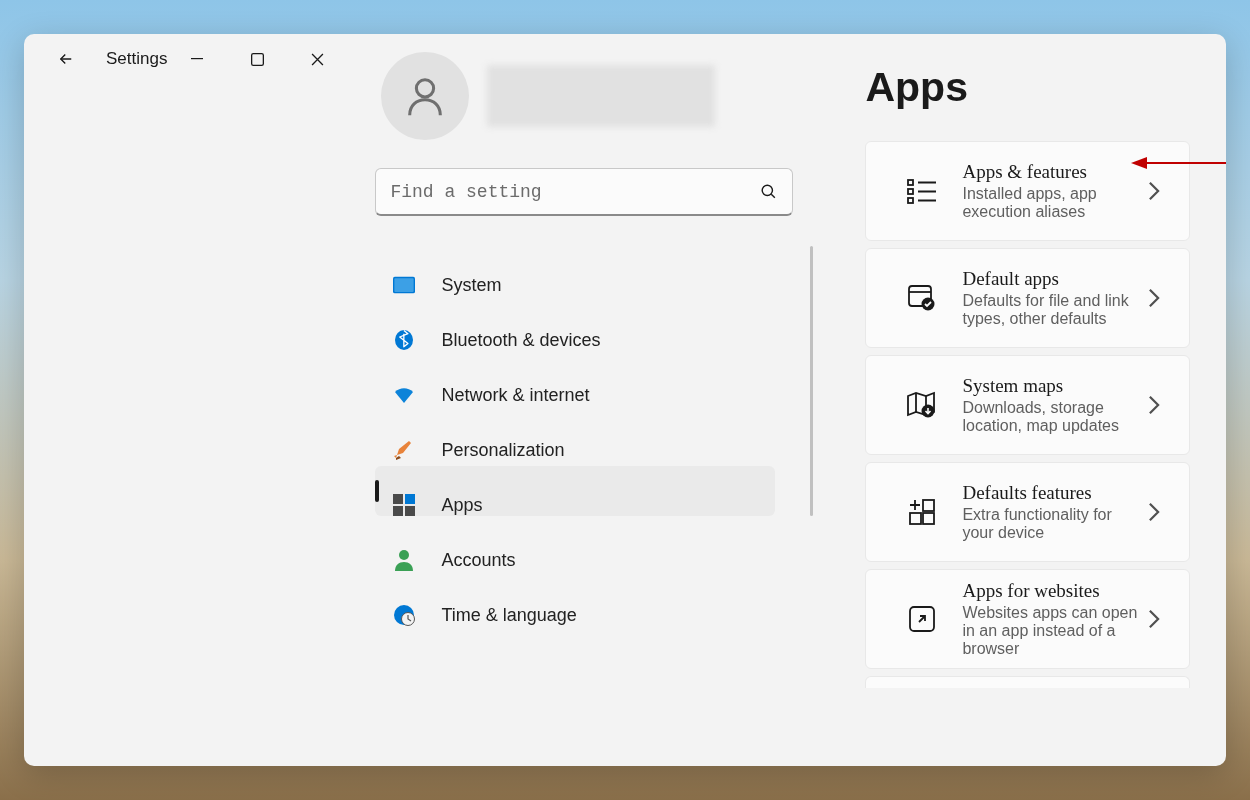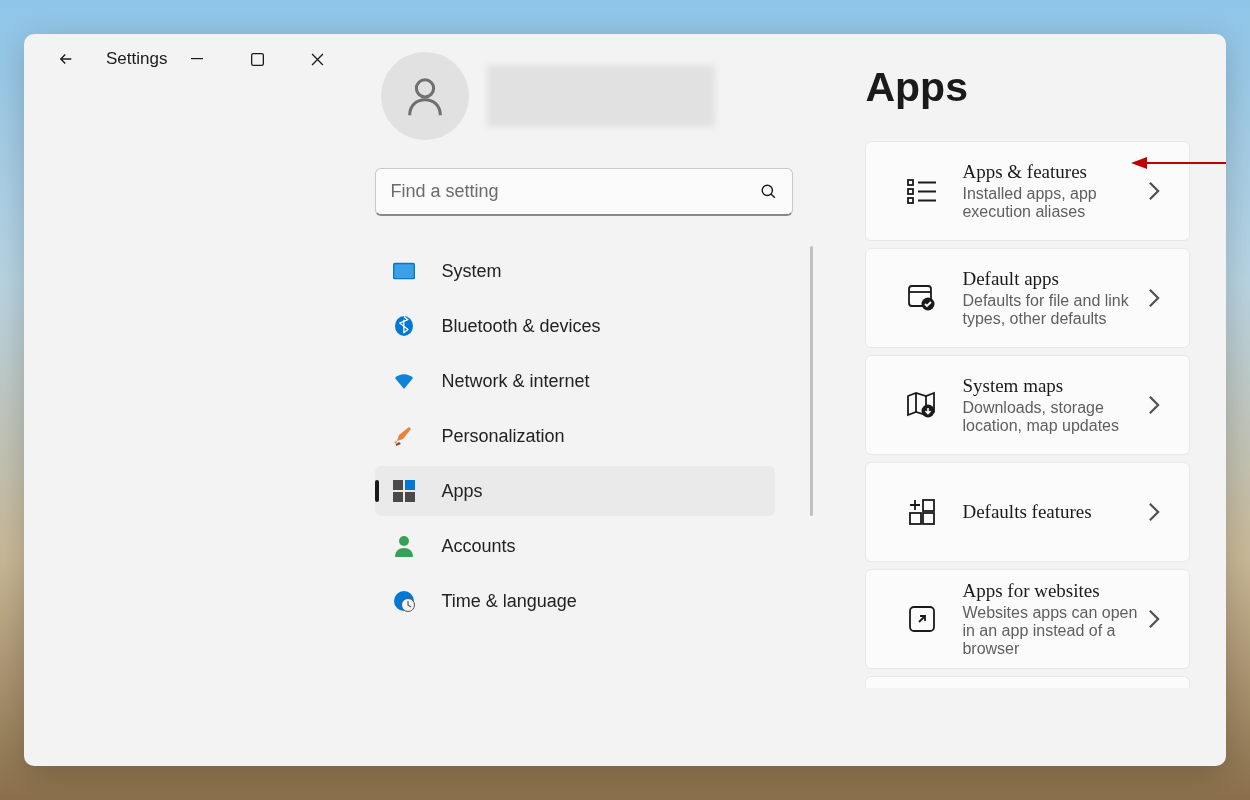--- a/index.html
+++ b/index.html
@@ -35,27 +35,27 @@
   display:flex; align-items:center; justify-content:center;
 }
 .profile-info { width:228px; height:62px; background:#e1e1e1; filter: blur(3px); border-radius:2px; }
 .search-wrap { padding-right:32px; margin-bottom:30px; }
 .search {
   width:100%; height:48px; border:1px solid #c8c8c8; border-bottom:2px solid #8a8a8a;
   border-radius:6px; background:#fbfbfb; display:flex; align-items:center; padding:0 14px;
 }
 .search input {
   flex:1; border:none; background:transparent; font-size:18px; color:#a21caf; outline:none;
-  font-family:Liberation Sans, sans-serif;
+  font-family:Liberation Mono, monospace;
 }
 .search input::placeholder { color:#6b6b6b; }
 .nav-wrap { position:relative; flex:1; }
 .nav { display:flex; flex-direction:column; gap:5px; padding-right:50px; }
 .nav-item {
-  height:50px; display:flex; align-items:center; gap:26px; padding:0 18px;
+  height:50px; display:flex; align-items:flex-end; gap:26px; padding:0 18px;
   border-radius:6px; cursor:pointer; font-size:18px; color:#222; position:relative;
 }
 .nav-item.active { background:#eaeaea; }
 .nav-item.active::before {
   content:""; position:absolute; left:0; top:14px; bottom:14px; width:3.5px;
   background:#1a1a1a; border-radius:2px;
 }
 .nav-icon { width:22px; height:22px; display:flex; align-items:center; justify-content:center; }
 .nav-scroll {
   position:absolute; right:12px; top:0; width:3.5px; height:270px;
@@ -276,20 +276,21 @@
           <div class="card-icon">
             <svg width="32" height="32" viewBox="0 0 32 32" fill="none" stroke="#1a1a1a" stroke-width="1.8">
                 <rect x="4" y="17" width="11" height="11"></rect>
                 <rect x="17" y="17" width="11" height="11"></rect>
                 <rect x="17" y="4" width="11" height="11"></rect>
                 <path d="M9 4v10M4 9h10"></path>
               </svg>
           </div>
           <div class="card-text">
             <div class="card-title">Defaults features</div>
+            <div class="card-sub">Extra functionality for your device</div>
           </div>
           <svg class="chev" width="14" height="22" viewBox="0 0 10 16" fill="none" stroke="currentColor" stroke-width="1.6">
               <path d="M2 2l6 6-6 6"></path>
             </svg>
         </div>
 
         <div class="card">
           <div class="card-icon">
             <svg width="30" height="30" viewBox="0 0 30 30" fill="none" stroke="#1a1a1a" stroke-width="1.8">
                 <rect x="3" y="3" width="24" height="24" rx="4"></rect>

